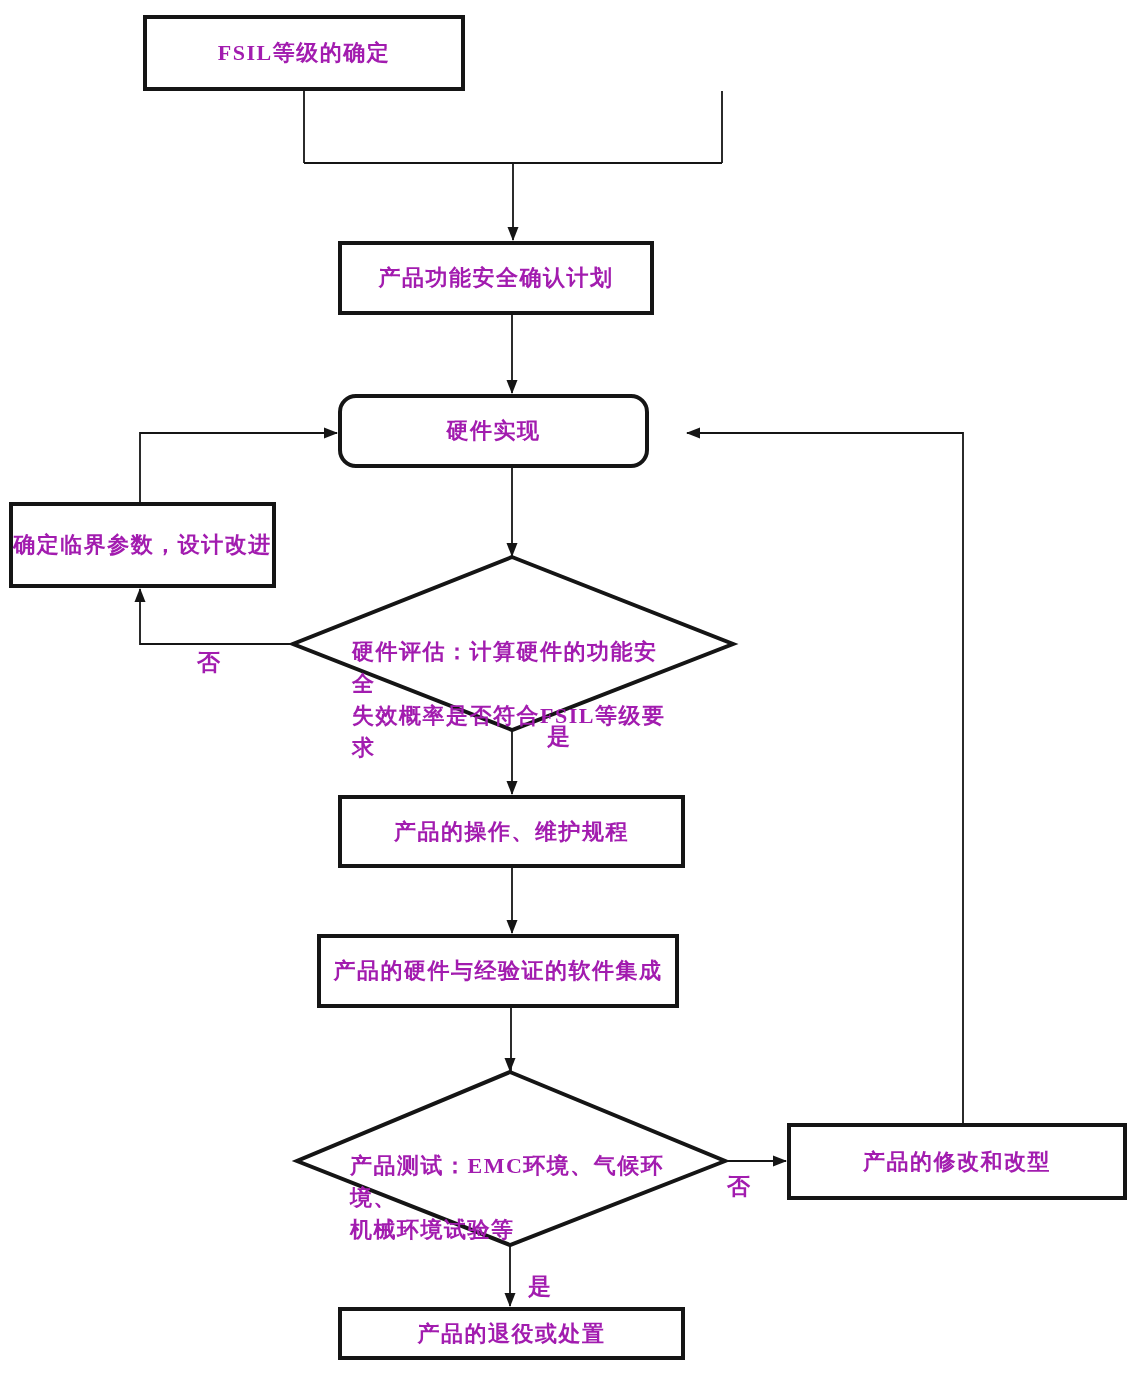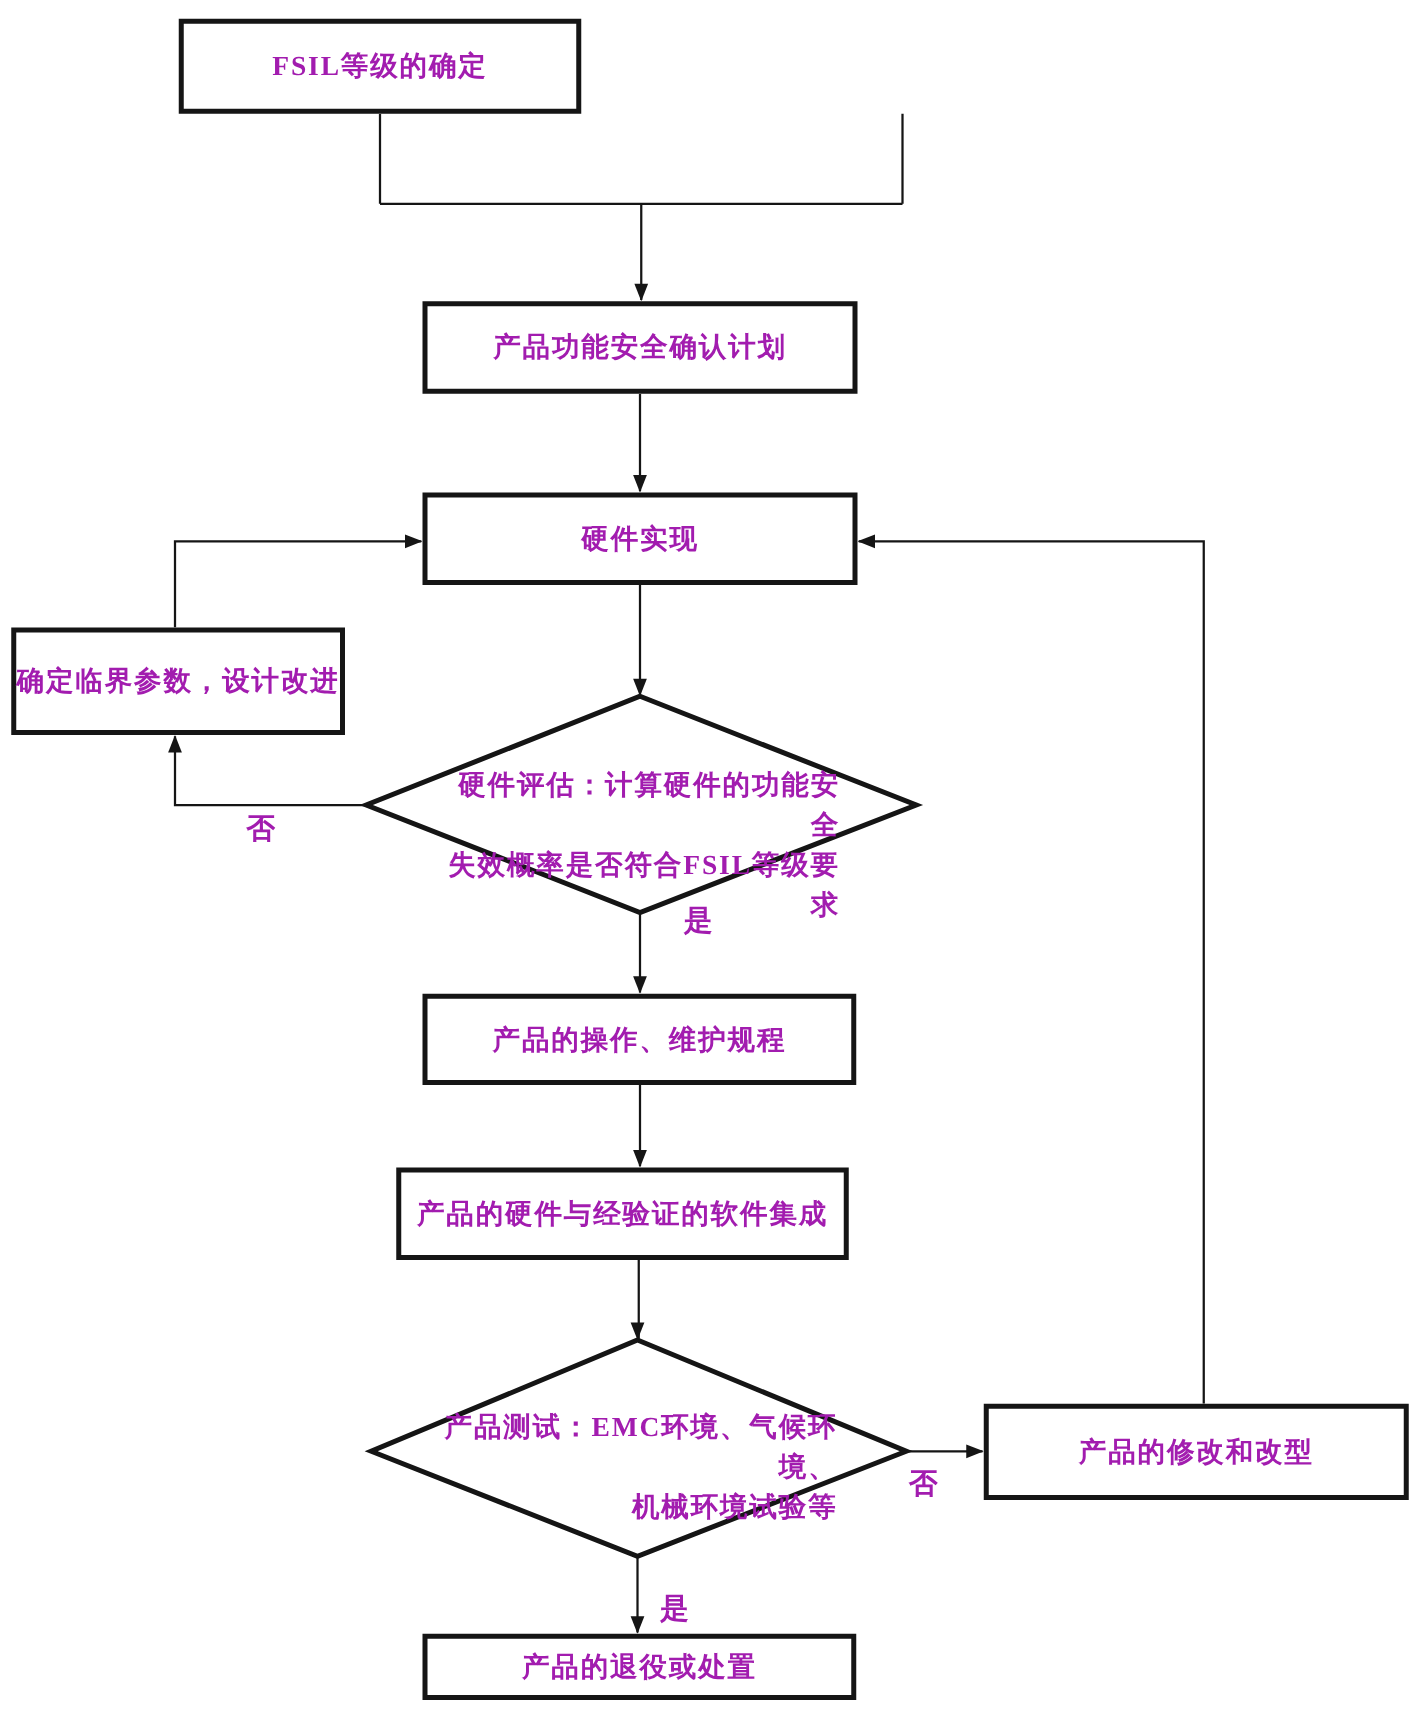--- a/index.html
+++ b/index.html
@@ -28,33 +28,34 @@
     text-align: center;
   }
   .node-label, .diamond-label, .edge-label {
     font-size: 22px;
     font-weight: 600;
     letter-spacing: 1.5px;
     color: #a21caf;
   }
   .box-fsil        { left: 143px; top: 15px;   width: 322px; height: 76px; }
   .box-standards   { left: 560px; top: 15px;   width: 323px; height: 76px; }
-  .box-plan        { left: 338px; top: 241px;  width: 348px; height: 74px; }
-  .box-hardware    { left: 338px; top: 394px;  width: 348px; height: 74px; }
+  .box-plan        { left: 338px; top: 241px;  width: 316px; height: 74px; }
+  .box-hardware    { left: 338px; top: 394px;  width: 311px; height: 74px; border-radius: 18px; }
   .box-params      { left: 9px;   top: 502px;  width: 267px; height: 86px; }
   .box-procedures  { left: 338px; top: 795px;  width: 347px; height: 73px; }
   .box-integration { left: 317px; top: 934px;  width: 362px; height: 74px; }
   .box-modify      { left: 787px; top: 1123px; width: 340px; height: 77px; }
   .box-retire      { left: 338px; top: 1307px; width: 347px; height: 53px; }
   
   .diamond-label {
     position: absolute;
-    text-align: right;
+    text-align: left;
     white-space: pre-line;
     line-height: 32px;
+    margin-top: 24px;
   }
   .eval-label { left: 352px; top: 612px;  width: 320px; }
   .test-label { left: 350px; top: 1126px; width: 320px; }
   
   .edge-label { position: absolute; font-size: 23px; }
   .lbl-eval-no  { left: 197px; top: 647px; }
   .lbl-eval-yes { left: 547px; top: 721px; }
   .lbl-test-no  { left: 727px; top: 1171px; }
   .lbl-test-yes { left: 528px; top: 1271px; }
   

